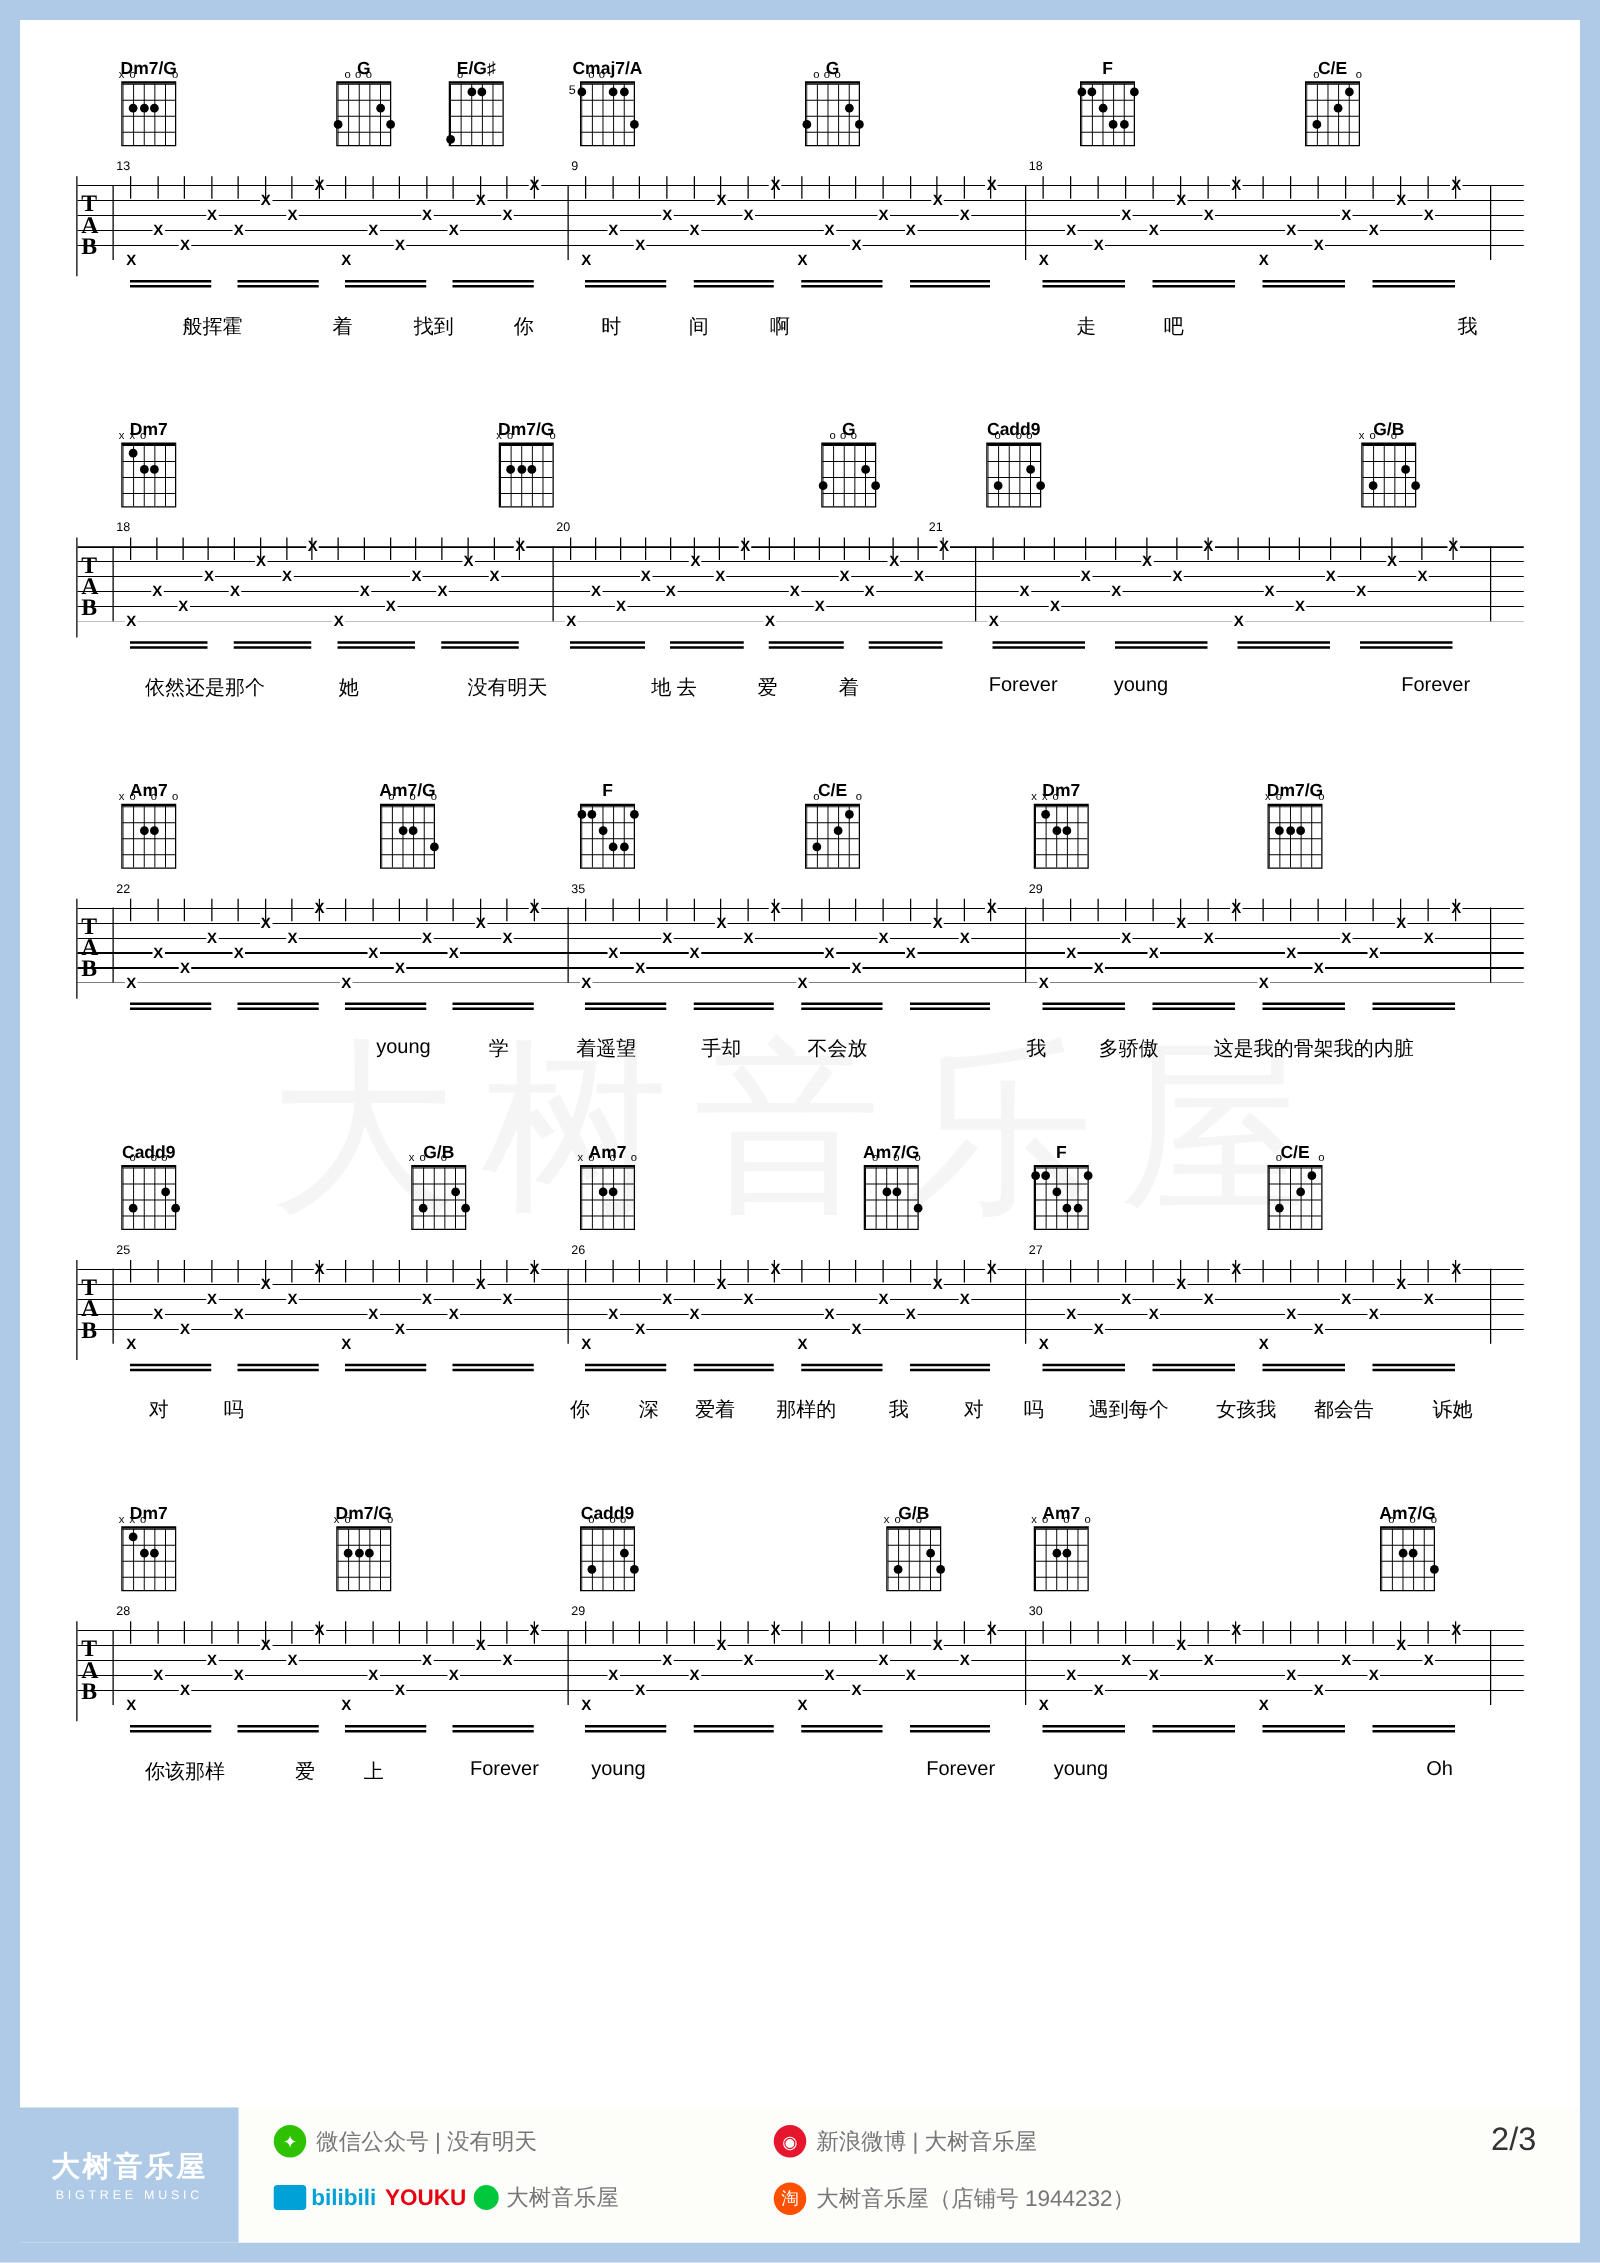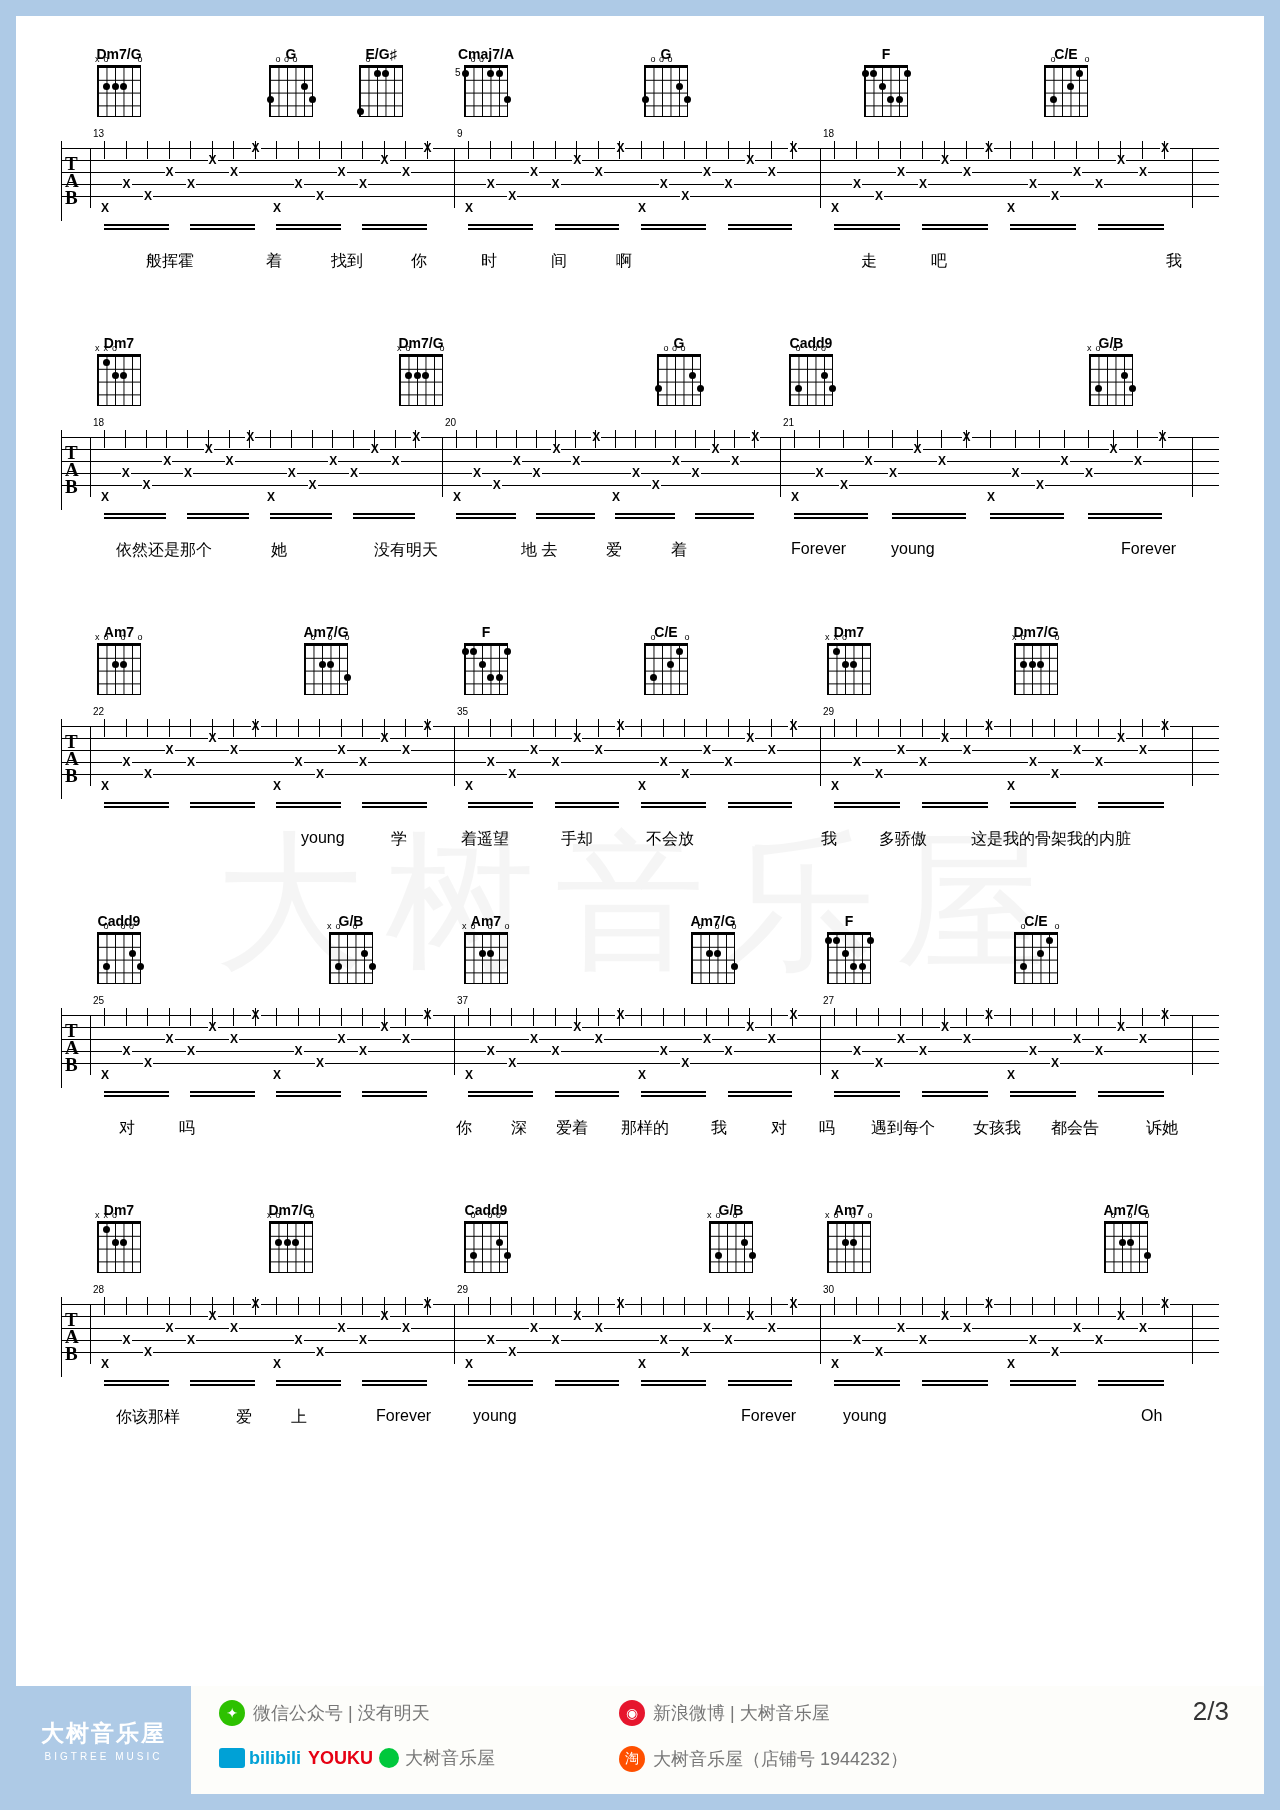--- a/index.html
+++ b/index.html
@@ -441,21 +441,21 @@
           </div>
         </div>
         <div class="tab-staff">
           <div class="tab-grid"></div>
           <div class="tab-label">T<br>A<br>B</div>
           <div class="barline" style="left:28px"></div>
           <div class="meas-num" style="left:31px">18</div>
           <div class="barline" style="left:380px"></div>
           <div class="meas-num" style="left:383px">20</div>
           <div class="barline" style="left:718px"></div>
-          <div class="meas-num" style="left:721px">21</div>
+          <div class="meas-num" style="left:681px">21</div>
           <div class="barline" style="left:1130px"></div>
           <div class="stem-row"></div>
           <span class="note-x" style="left:38px;top:62px">X</span>
           <div class="stem" style="left:42px"></div>
           <span class="note-x" style="left:58.75px;top:38px">X</span>
           <div class="stem" style="left:62.75px"></div>
           <span class="note-x" style="left:79.5px;top:50px">X</span>
           <div class="stem" style="left:83.5px"></div>
           <span class="note-x" style="left:100.25px;top:26px">X</span>
           <div class="stem" style="left:104.25px"></div>
@@ -862,21 +862,21 @@
               <div class="dot" style="left:30.5px;top:3px"></div>
             </div>
           </div>
         </div>
         <div class="tab-staff">
           <div class="tab-grid"></div>
           <div class="tab-label">T<br>A<br>B</div>
           <div class="barline" style="left:28px"></div>
           <div class="meas-num" style="left:31px">25</div>
           <div class="barline" style="left:392px"></div>
-          <div class="meas-num" style="left:395px">37</div>
+          <div class="meas-num" style="left:395px">26</div>
           <div class="barline" style="left:758px"></div>
           <div class="meas-num" style="left:761px">27</div>
           <div class="barline" style="left:1130px"></div>
           <div class="stem-row"></div>
           <span class="note-x" style="left:38px;top:62px">X</span>
           <div class="stem" style="left:42px"></div>
           <span class="note-x" style="left:59.5px;top:38px">X</span>
           <div class="stem" style="left:63.5px"></div>
           <span class="note-x" style="left:81px;top:50px">X</span>
           <div class="stem" style="left:85px"></div>

